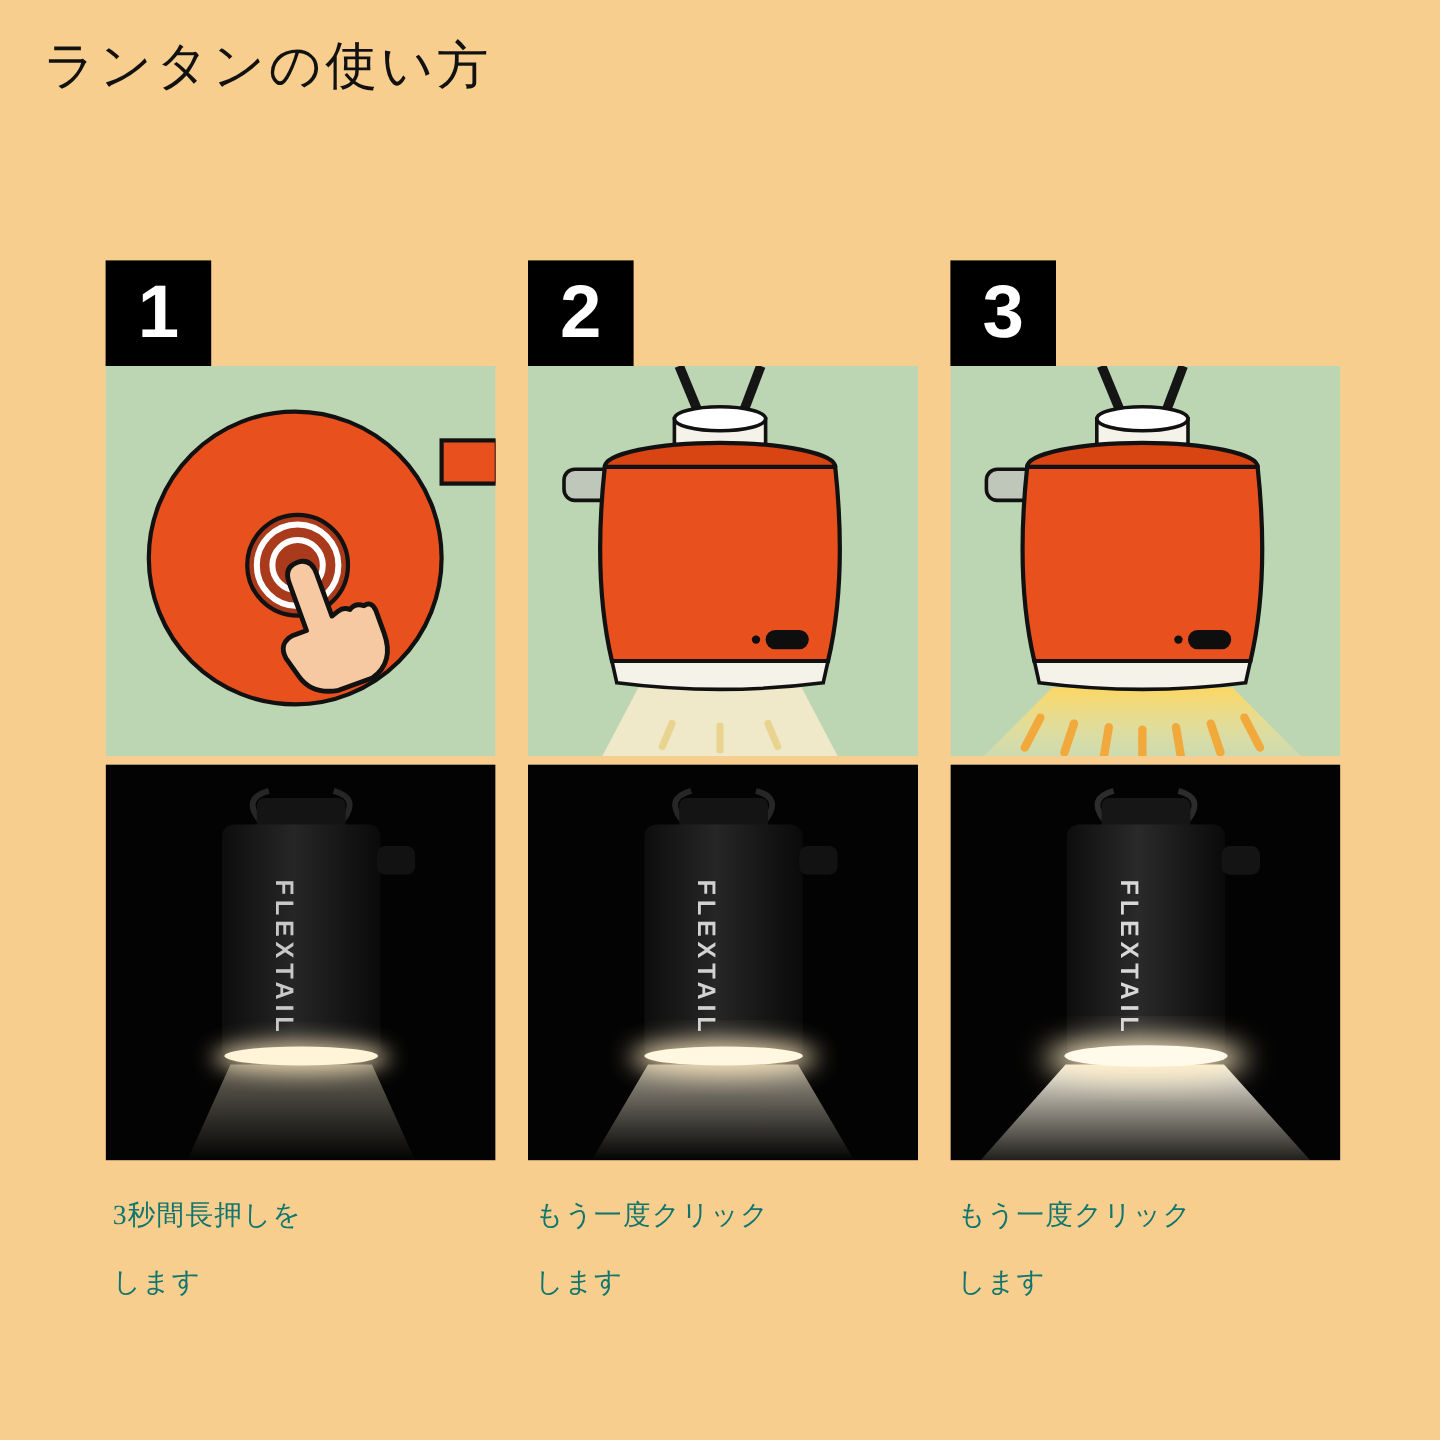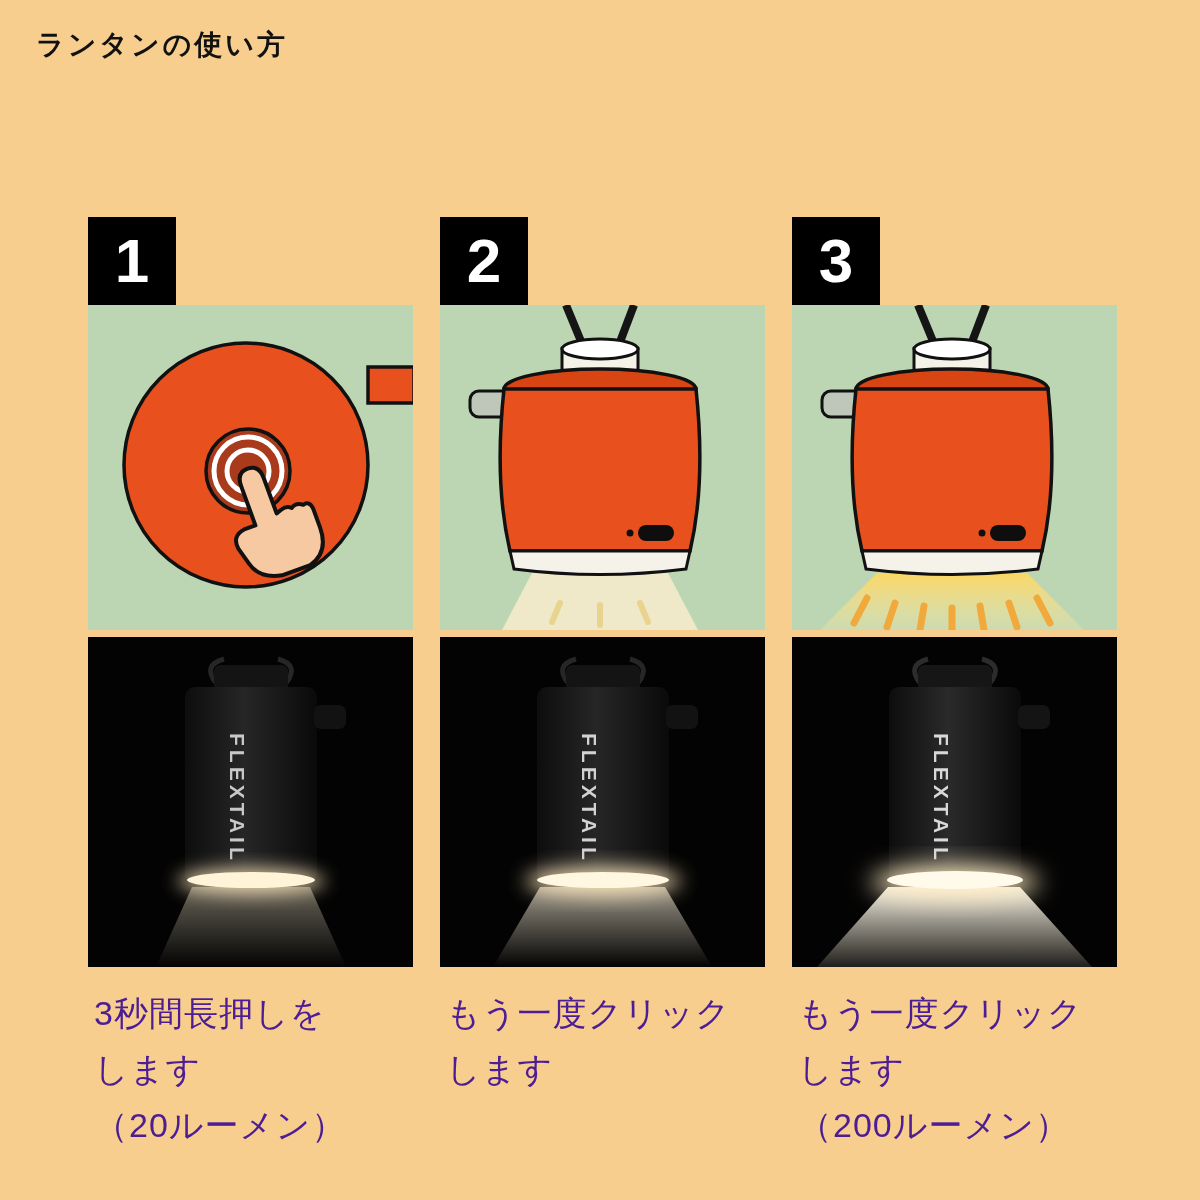--- a/index.html
+++ b/index.html
@@ -6,38 +6,39 @@
   body{
     width:1200px;height:1200px;
     background:#F8CE8E;
     font-family:"Liberation Sans","DejaVu Sans",sans-serif;
     position:relative;
     overflow:hidden;
     color:#111;
   }
   .page-title{
     position:absolute;left:36px;top:26px;
-    font-size:28px;font-weight:bold;letter-spacing:3px;color:#111;
+    font-size:43px;font-weight:normal;letter-spacing:3px;color:#111;
   }
   .steps{
     position:absolute;left:88px;top:217px;
     display:flex;gap:27px;
   }
   .step{width:325px;display:flex;flex-direction:column;}
   .badge{
     width:88px;height:88px;background:#000;color:#fff;
     display:flex;align-items:center;justify-content:center;
     font-size:62px;font-weight:bold;line-height:1;
   }
   .illus{width:325px;height:325px;display:block;}
   .photo{width:325px;height:330px;display:block;margin-top:7px;}
   .caption{
     margin-top:18px;padding-left:6px;
-    font-size:34px;line-height:56px;color:#4c1d95;
+    font-size:23px;line-height:56px;color:#0f766e;
     letter-spacing:1px;
+    font-family:Liberation Serif, serif;
   }
   svg{display:block;}
 </style>
 </head>
 <body>
 
 <div class="page-title">ランタンの使い方</div>
 
 <div class="steps">
 
@@ -81,21 +82,20 @@
       <rect x="97" y="50" width="132" height="196" rx="10" fill="url(#body1)"></rect>
       <rect x="226" y="68" width="32" height="24" rx="7" fill="#121212"></rect>
       <ellipse cx="163" cy="244" rx="74" ry="13" fill="#FFE9BE" opacity="0.8" filter="url(#blur1)"></ellipse>
       <ellipse cx="163" cy="243" rx="64" ry="8" fill="#FFF4D8"></ellipse>
       <text transform="translate(142 96) rotate(90)" font-size="21" font-weight="bold" letter-spacing="4" fill="#c8c8c8">FLEXTAIL</text>
     </svg>
 
     <div class="caption">
       <div>3秒間長押しを</div>
       <div>します</div>
-      <div>（20ルーメン）</div>
     </div>
   </div>
 
   <div class="step">
     <div class="badge">2</div>
 
     <svg class="illus" viewBox="0 0 325 325" aria-hidden="true">
       <rect width="325" height="325" fill="#BCD6B4"></rect>
       <polygon points="92,268 228,268 258,325 62,325" fill="#F4EACB" opacity="0.9"></polygon>
       <g stroke="#E9D48F" stroke-width="6" stroke-linecap="round">
@@ -204,17 +204,16 @@
       <rect x="97" y="50" width="132" height="196" rx="10" fill="url(#body3)"></rect>
       <rect x="226" y="68" width="32" height="24" rx="7" fill="#141414"></rect>
       <ellipse cx="163" cy="245" rx="84" ry="16" fill="#FFECC2" opacity="1" filter="url(#blur3)"></ellipse>
       <ellipse cx="163" cy="243" rx="68" ry="9" fill="#FFFAEA"></ellipse>
       <text transform="translate(142 96) rotate(90)" font-size="21" font-weight="bold" letter-spacing="4" fill="#d8d8d8">FLEXTAIL</text>
     </svg>
 
     <div class="caption">
       <div>もう一度クリック</div>
       <div>します</div>
-      <div>（200ルーメン）</div>
     </div>
   </div>
 
 </div>
 
 </body></html>

